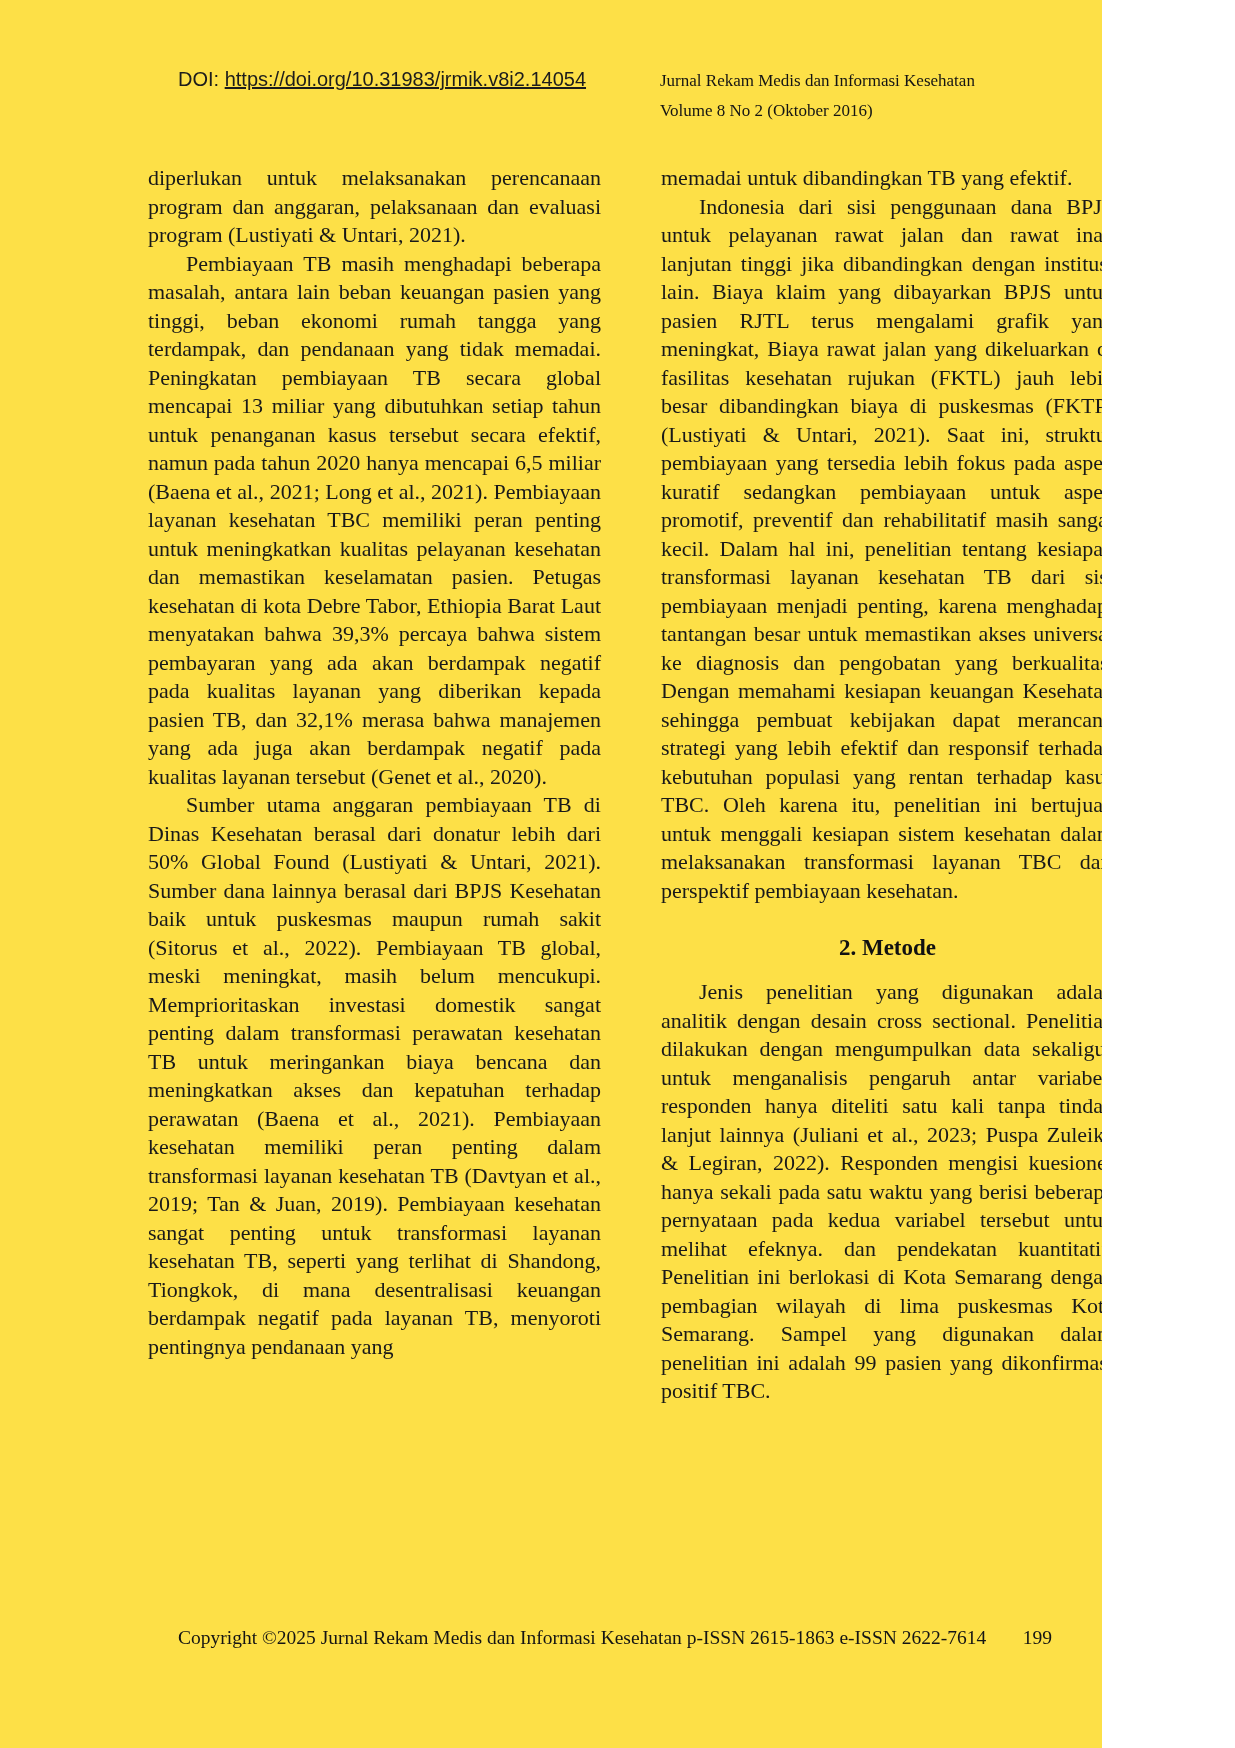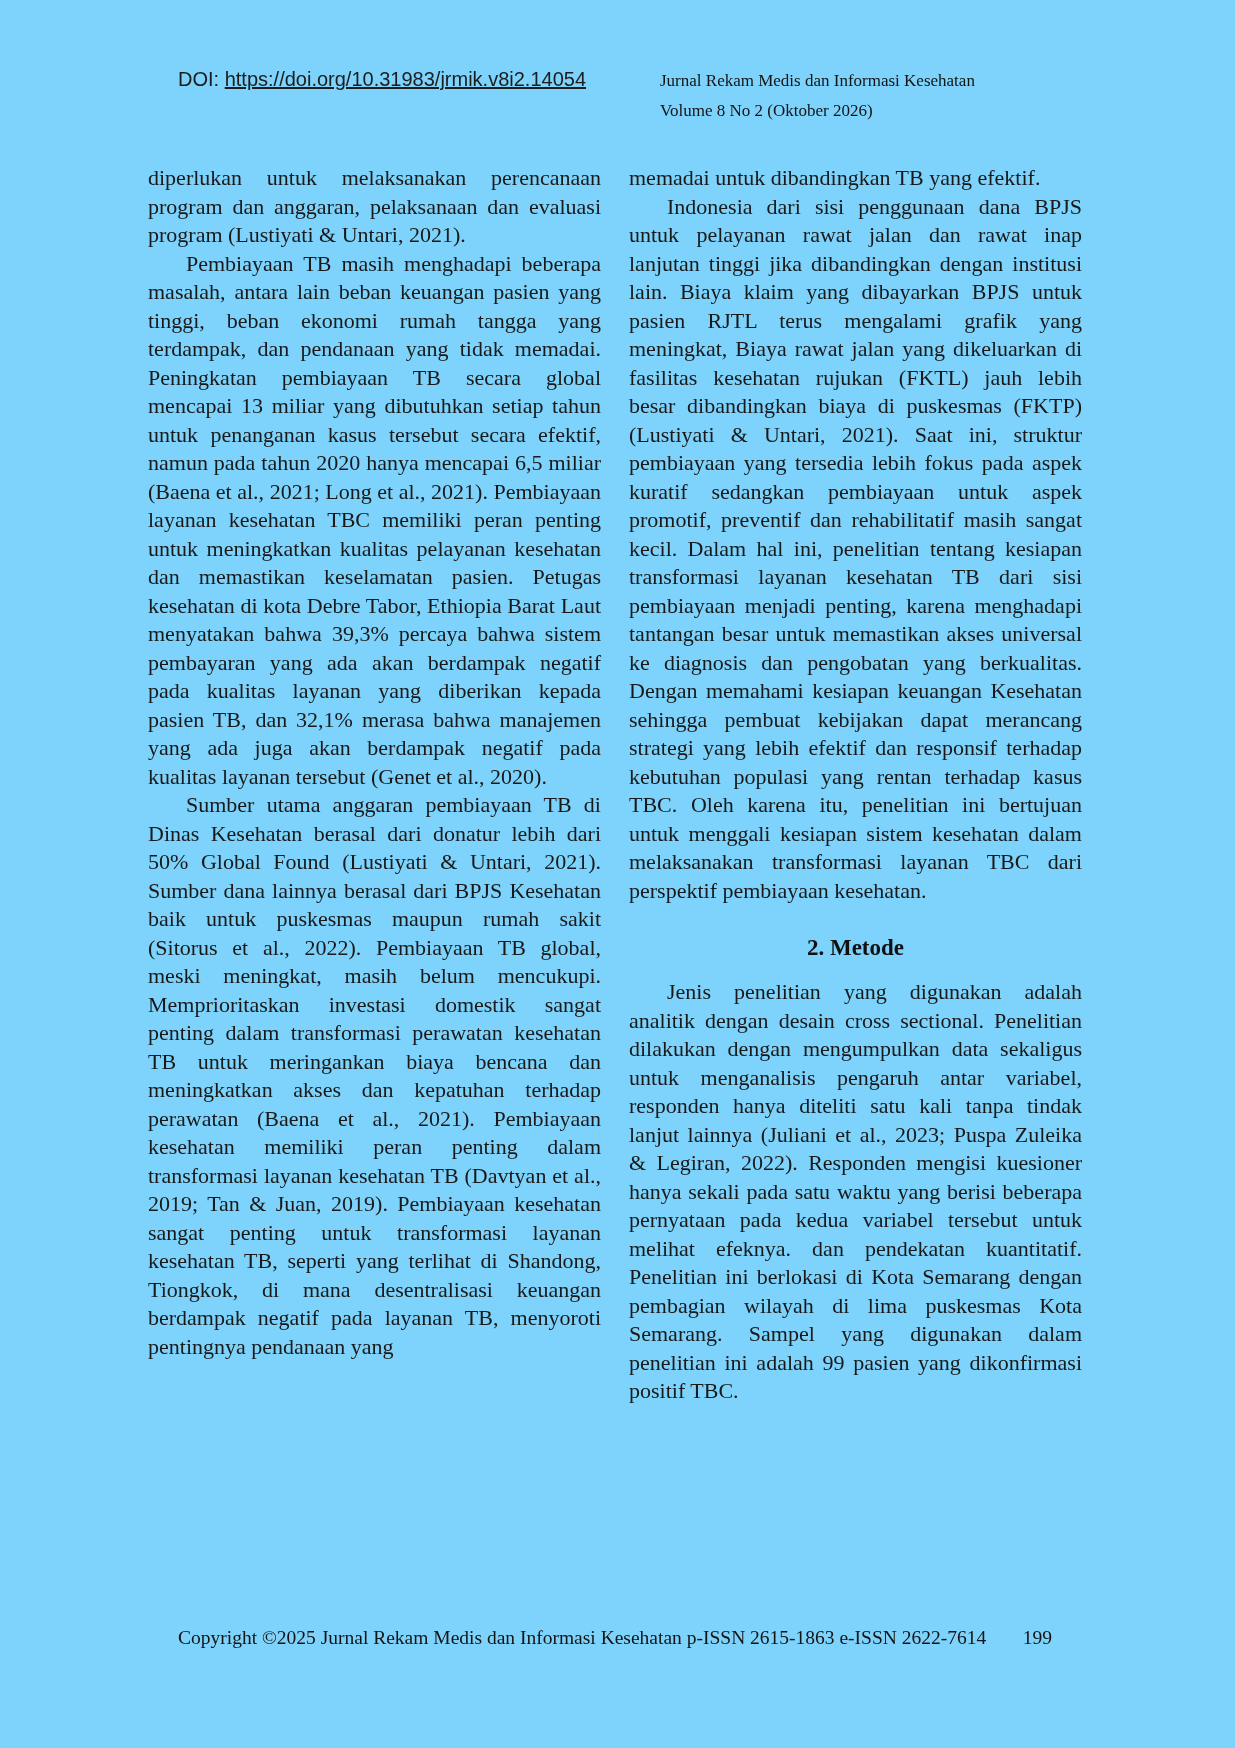--- a/index.html
+++ b/index.html
@@ -2,26 +2,27 @@
 <html><head>
 <meta charset="utf-8">
 <style>
   html, body {
     margin: 0;
     padding: 0;
     background: #ffffff;
   }
   .page {
     position: relative;
-    width: 1235px;
+    width: 1095px;
     height: 1748px;
-    background: #7dd3fc;
+    background: #fde047;
     color: #161616;
     font-family: "Liberation Serif", serif;
     overflow: hidden;
+    padding-left: 7px;
   }
   
   .page-header {
     position: absolute;
     top: 66px;
     left: 178px;
     width: 937px;
     display: flex;
     justify-content: space-between;
     align-items: flex-start;
@@ -45,21 +46,21 @@
     text-align: left;
     color: #141414;
   }
   
   .columns {
     position: absolute;
     top: 164px;
     left: 148px;
     width: 967px;
     display: flex;
-    gap: 28px;
+    gap: 60px;
   }
   .col {
     width: 453px;
     font-size: 22px;
     line-height: 28.5px;
     text-align: justify;
     text-justify: inter-word;
     color: #191919;
   }
   .col p {
@@ -94,21 +95,21 @@
 </style>
 </head>
 <body>
 
 <div class="page">
 
   <header class="page-header">
     <div class="doi-line"><span>DOI: </span><a>https://doi.org/10.31983/jrmik.v8i2.14054</a></div>
     <div class="journal-block">
       <div>Jurnal Rekam Medis dan Informasi Kesehatan</div>
-      <div>Volume 8 No 2 (Oktober 2026)</div>
+      <div>Volume 8 No 2 (Oktober 2016)</div>
     </div>
   </header>
 
   <main class="columns">
     <section class="col">
       <p class="noindent">diperlukan untuk melaksanakan perencanaan program dan anggaran, pelaksanaan dan evaluasi program (Lustiyati &amp; Untari, 2021).</p>
       <p>Pembiayaan TB masih menghadapi beberapa masalah, antara lain beban keuangan pasien yang tinggi, beban ekonomi rumah tangga yang terdampak, dan pendanaan yang tidak memadai. Peningkatan pembiayaan TB secara global mencapai 13 miliar yang dibutuhkan setiap tahun untuk penanganan kasus tersebut secara efektif, namun pada tahun 2020 hanya mencapai 6,5 miliar (Baena et al., 2021; Long et al., 2021). Pembiayaan layanan kesehatan TBC memiliki peran penting untuk meningkatkan kualitas pelayanan kesehatan dan memastikan keselamatan pasien. Petugas kesehatan di kota Debre Tabor, Ethiopia Barat Laut menyatakan bahwa 39,3% percaya bahwa sistem pembayaran yang ada akan berdampak negatif pada kualitas layanan yang diberikan kepada pasien TB, dan 32,1% merasa bahwa manajemen yang ada juga akan berdampak negatif pada kualitas layanan tersebut (Genet et al., 2020).</p>
       <p>Sumber utama anggaran pembiayaan TB di Dinas Kesehatan berasal dari donatur lebih dari 50% Global Found (Lustiyati &amp; Untari, 2021). Sumber dana lainnya berasal dari BPJS Kesehatan baik untuk puskesmas maupun rumah sakit (Sitorus et al., 2022). Pembiayaan TB global, meski meningkat, masih belum mencukupi. Memprioritaskan investasi domestik sangat penting dalam transformasi perawatan kesehatan TB untuk meringankan biaya bencana dan meningkatkan akses dan kepatuhan terhadap perawatan (Baena et al., 2021). Pembiayaan kesehatan memiliki peran penting dalam transformasi layanan kesehatan TB (Davtyan et al., 2019; Tan &amp; Juan, 2019). Pembiayaan kesehatan sangat penting untuk transformasi layanan kesehatan TB, seperti yang terlihat di Shandong, Tiongkok, di mana desentralisasi keuangan berdampak negatif pada layanan TB, menyoroti pentingnya pendanaan yang</p>
     </section>
 

